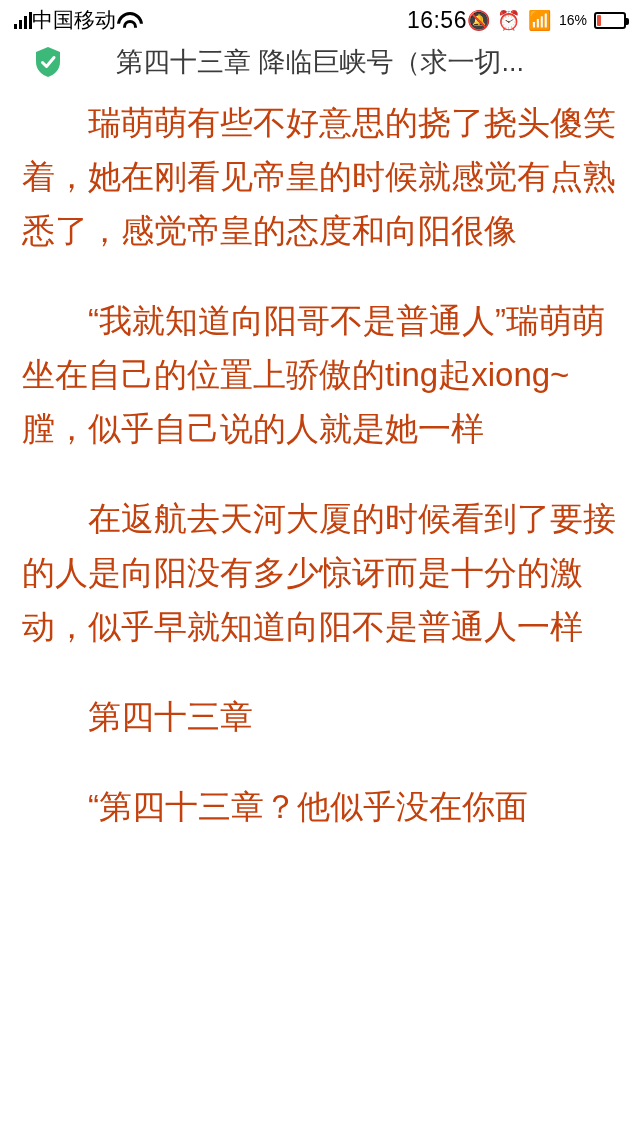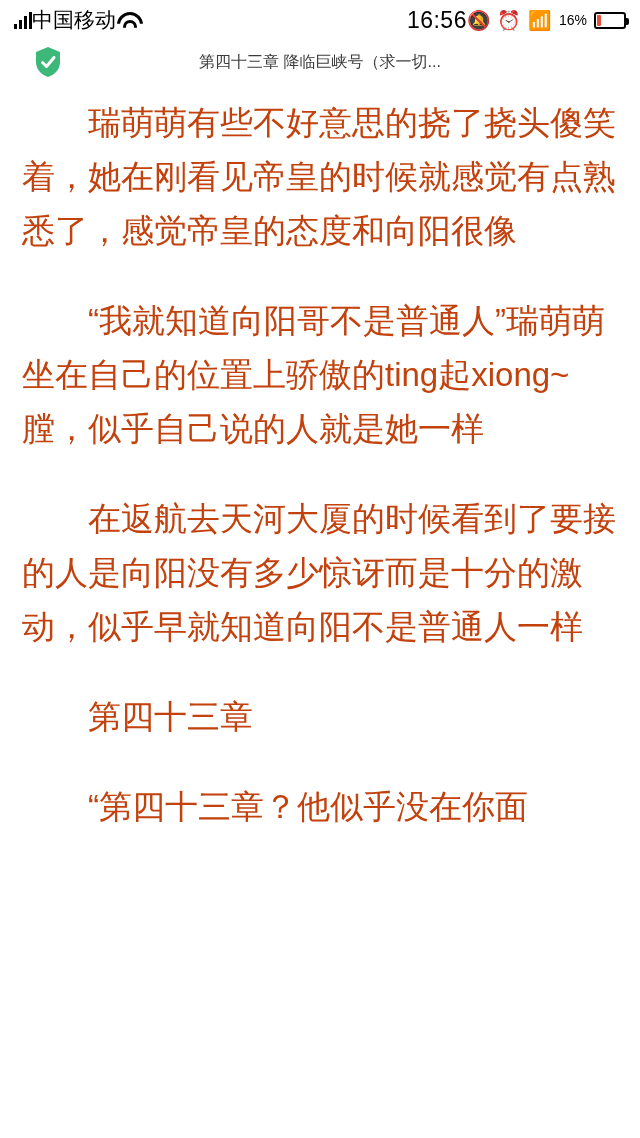--- a/index.html
+++ b/index.html
@@ -117,21 +117,21 @@
   }
   .shield-icon {
     width: 28px;
     height: 32px;
     flex: 0 0 auto;
     margin-left: 18px;
   }
   .chapter-title {
     flex: 1 1 auto;
     text-align: center;
-    font-size: 16px;
+    font-size: 27px;
     color: #3b3b3b;
     white-space: nowrap;
     overflow: hidden;
     text-overflow: ellipsis;
     padding-right: 46px;
   }
 
   
   .reader {
     padding: 12px 22px 0 22px;

